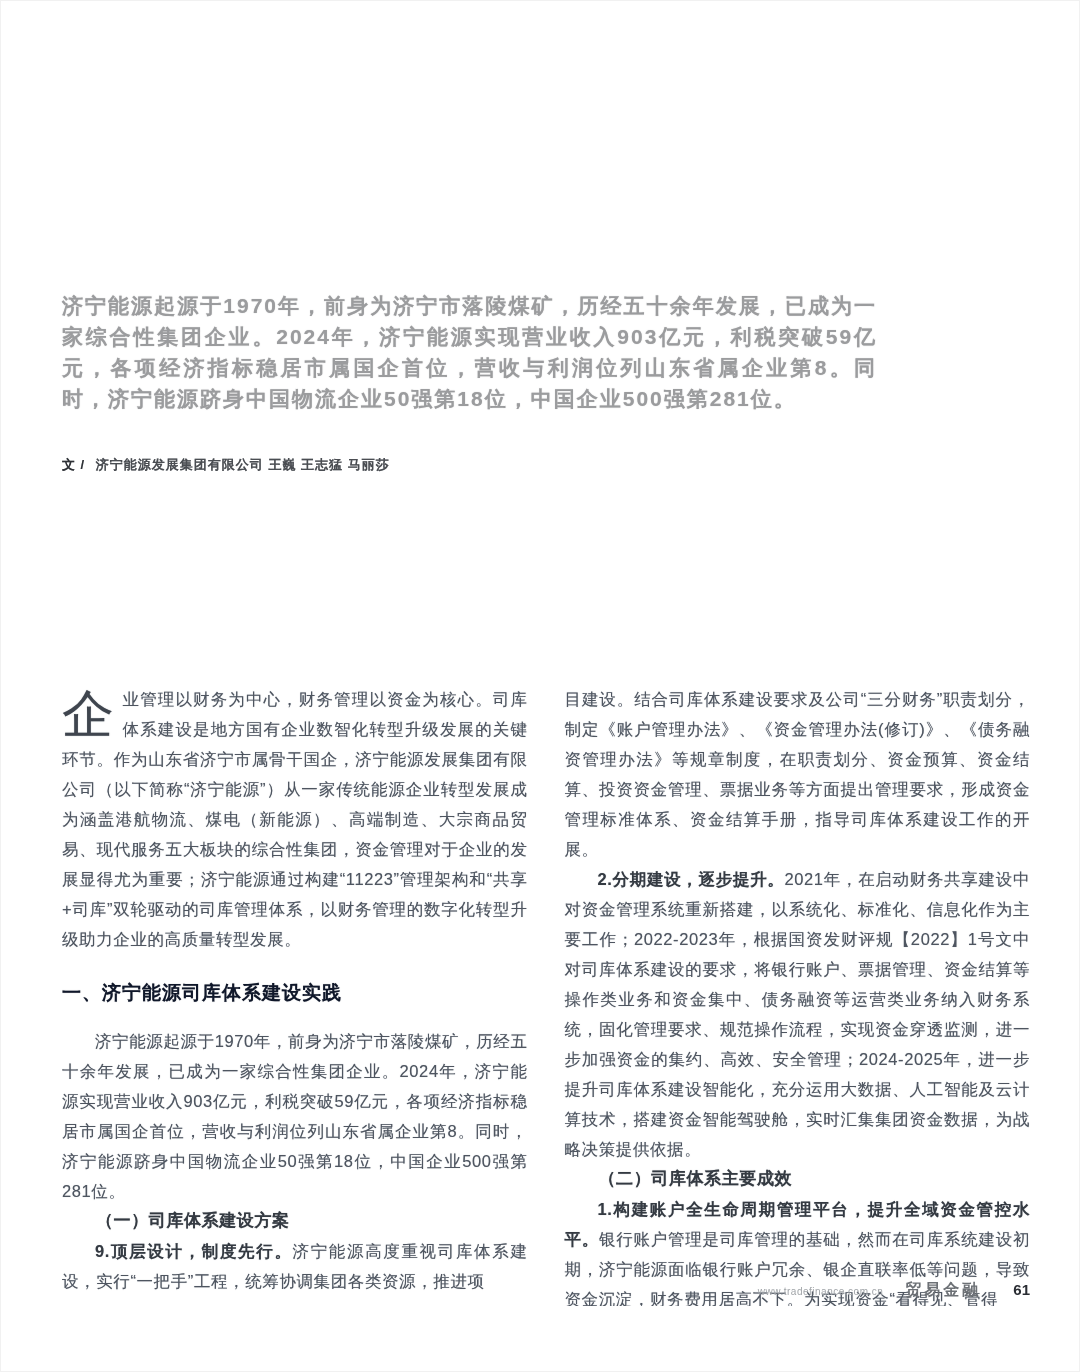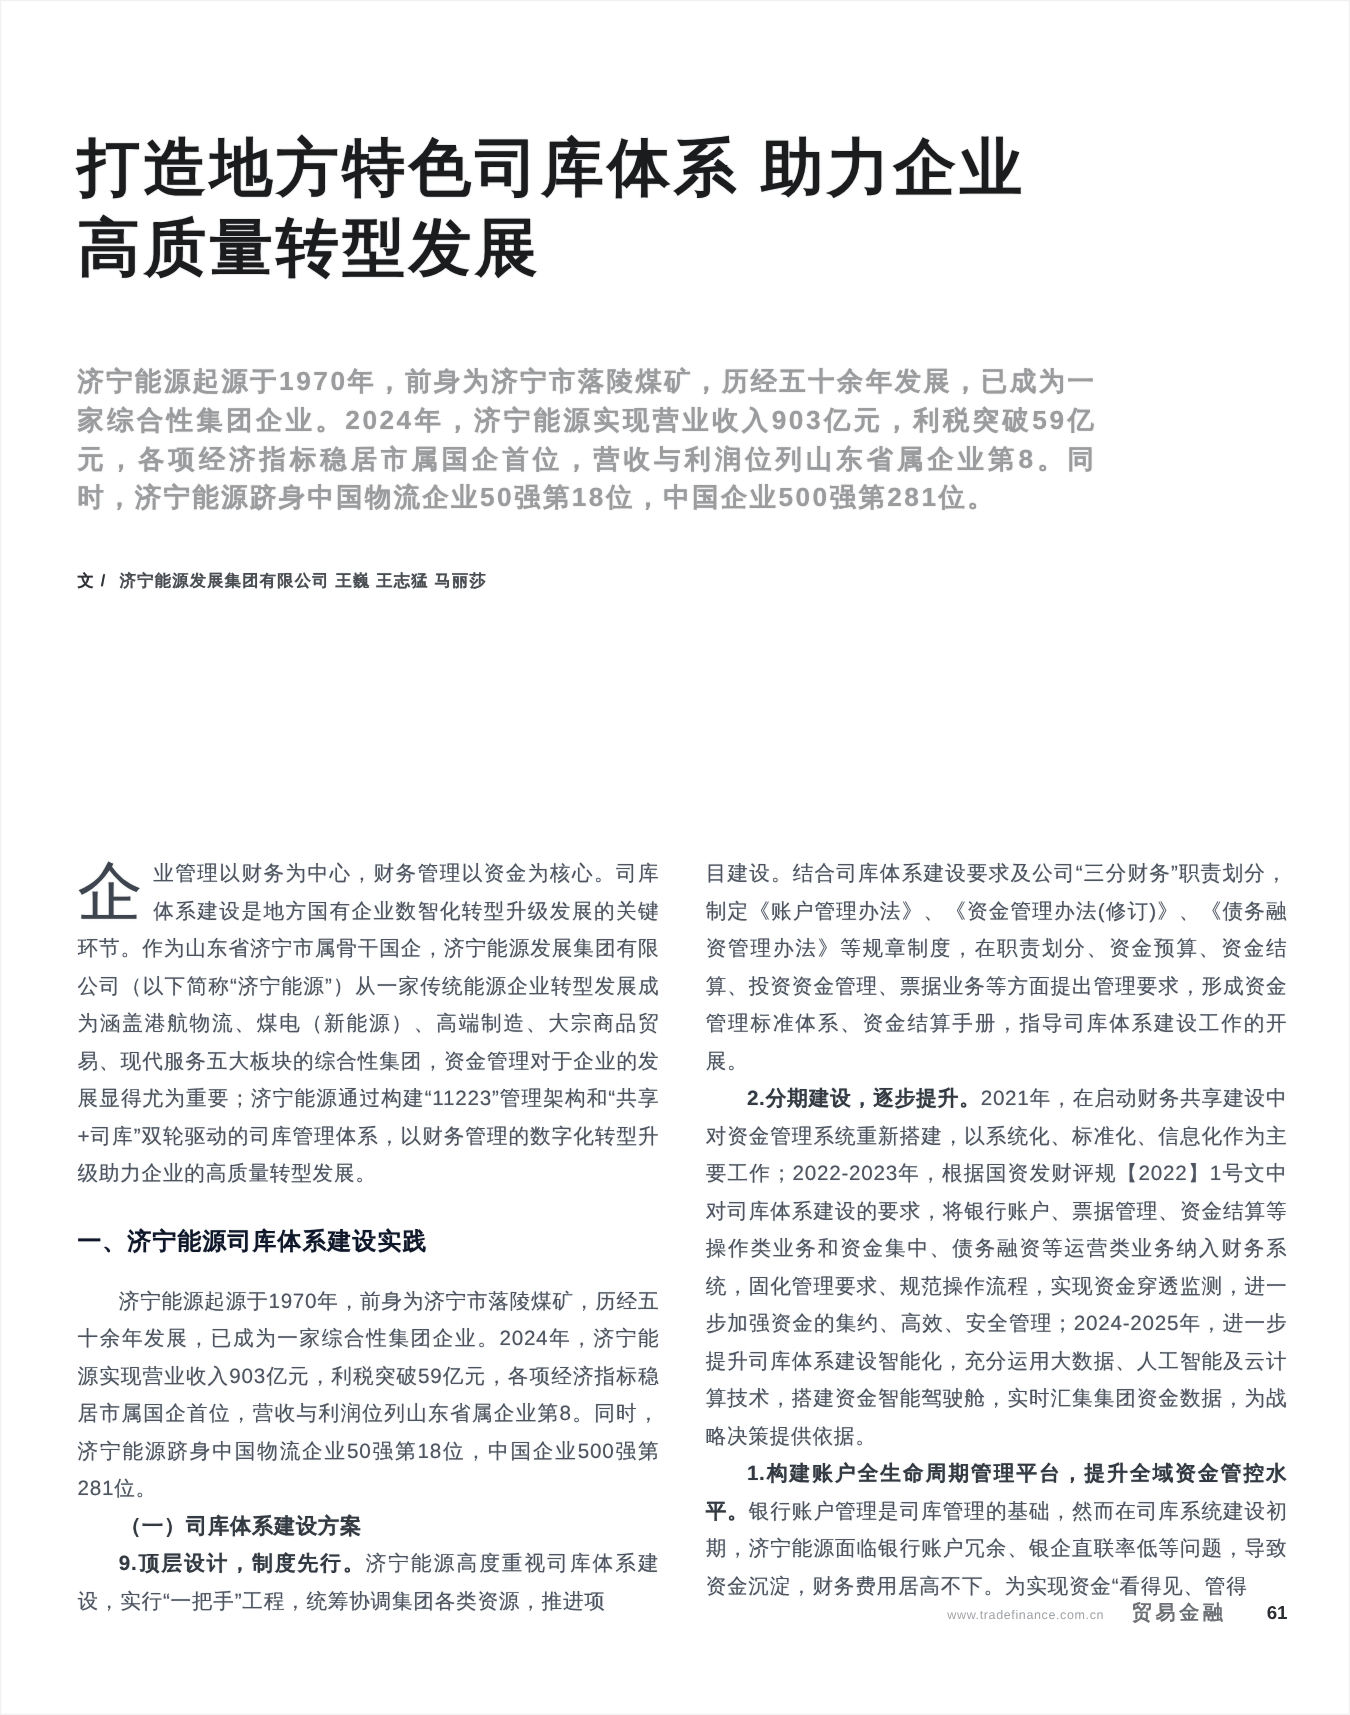--- a/index.html
+++ b/index.html
@@ -64,43 +64,40 @@
   }
   .footer-site{font-size:10px;color:#a0a4a8;letter-spacing:.5px;}
   .footer-mag{font-size:16px;color:#6d7176;font-weight:700;letter-spacing:3px;}
   .footer-page{font-size:15px;color:#2a2d33;font-weight:900;margin-left:10px;}
 </style>
 </head>
 <body>
 
 <div class="page">
 
-  <div class="article-title">
-    <div>打造地方特色司库体系 助力企业</div>
-    <div>高质量转型发展</div>
-  </div>
 
   <div class="intro">济宁能源起源于1970年，前身为济宁市落陵煤矿，历经五十余年发展，已成为一家综合性集团企业。2024年，济宁能源实现营业收入903亿元，利税突破59亿元，各项经济指标稳居市属国企首位，营收与利润位列山东省属企业第8。同时，济宁能源跻身中国物流企业50强第18位，中国企业500强第281位。</div>
 
   <div class="byline">
     <span class="byline-label">文 /</span>
     <span>济宁能源发展集团有限公司 王巍 王志猛 马丽莎</span>
   </div>
 
   <div class="columns">
     <div class="col">
         <p class="para"><span class="dropcap">企</span>业管理以财务为中心，财务管理以资金为核心。司库体系建设是地方国有企业数智化转型升级发展的关键环节。作为山东省济宁市属骨干国企，济宁能源发展集团有限公司（以下简称“济宁能源”）从一家传统能源企业转型发展成为涵盖港航物流、煤电（新能源）、高端制造、大宗商品贸易、现代服务五大板块的综合性集团，资金管理对于企业的发展显得尤为重要；济宁能源通过构建“11223”管理架构和“共享+司库”双轮驱动的司库管理体系，以财务管理的数字化转型升级助力企业的高质量转型发展。</p>
         <div class="h1">一、济宁能源司库体系建设实践</div>
         <p class="para indent">济宁能源起源于1970年，前身为济宁市落陵煤矿，历经五十余年发展，已成为一家综合性集团企业。2024年，济宁能源实现营业收入903亿元，利税突破59亿元，各项经济指标稳居市属国企首位，营收与利润位列山东省属企业第8。同时，济宁能源跻身中国物流企业50强第18位，中国企业500强第281位。</p>
         <p class="h2">（一）司库体系建设方案</p>
         <p class="para indent"><span class="lead">9.顶层设计，制度先行。</span>济宁能源高度重视司库体系建设，实行“一把手”工程，统筹协调集团各类资源，推进项</p>
       </div>
     <div class="col">
         <p class="para">目建设。结合司库体系建设要求及公司“三分财务”职责划分，制定《账户管理办法》、《资金管理办法(修订)》、《债务融资管理办法》等规章制度，在职责划分、资金预算、资金结算、投资资金管理、票据业务等方面提出管理要求，形成资金管理标准体系、资金结算手册，指导司库体系建设工作的开展。</p>
         <p class="para indent"><span class="lead">2.分期建设，逐步提升。</span>2021年，在启动财务共享建设中对资金管理系统重新搭建，以系统化、标准化、信息化作为主要工作；2022-2023年，根据国资发财评规【2022】1号文中对司库体系建设的要求，将银行账户、票据管理、资金结算等操作类业务和资金集中、债务融资等运营类业务纳入财务系统，固化管理要求、规范操作流程，实现资金穿透监测，进一步加强资金的集约、高效、安全管理；2024-2025年，进一步提升司库体系建设智能化，充分运用大数据、人工智能及云计算技术，搭建资金智能驾驶舱，实时汇集集团资金数据，为战略决策提供依据。</p>
+        <p class="h2">（二）司库体系主要成效</p>
         <p class="para indent"><span class="lead">1.构建账户全生命周期管理平台，提升全域资金管控水平。</span>银行账户管理是司库管理的基础，然而在司库系统建设初期，济宁能源面临银行账户冗余、银企直联率低等问题，导致资金沉淀，财务费用居高不下。为实现资金“看得见、管得</p>
       </div>
   </div>
 
   <div class="footer">
     <span class="footer-site">www.tradefinance.com.cn</span>
     <span class="footer-mag">贸易金融</span>
     <span class="footer-page">61</span>
   </div>
 

